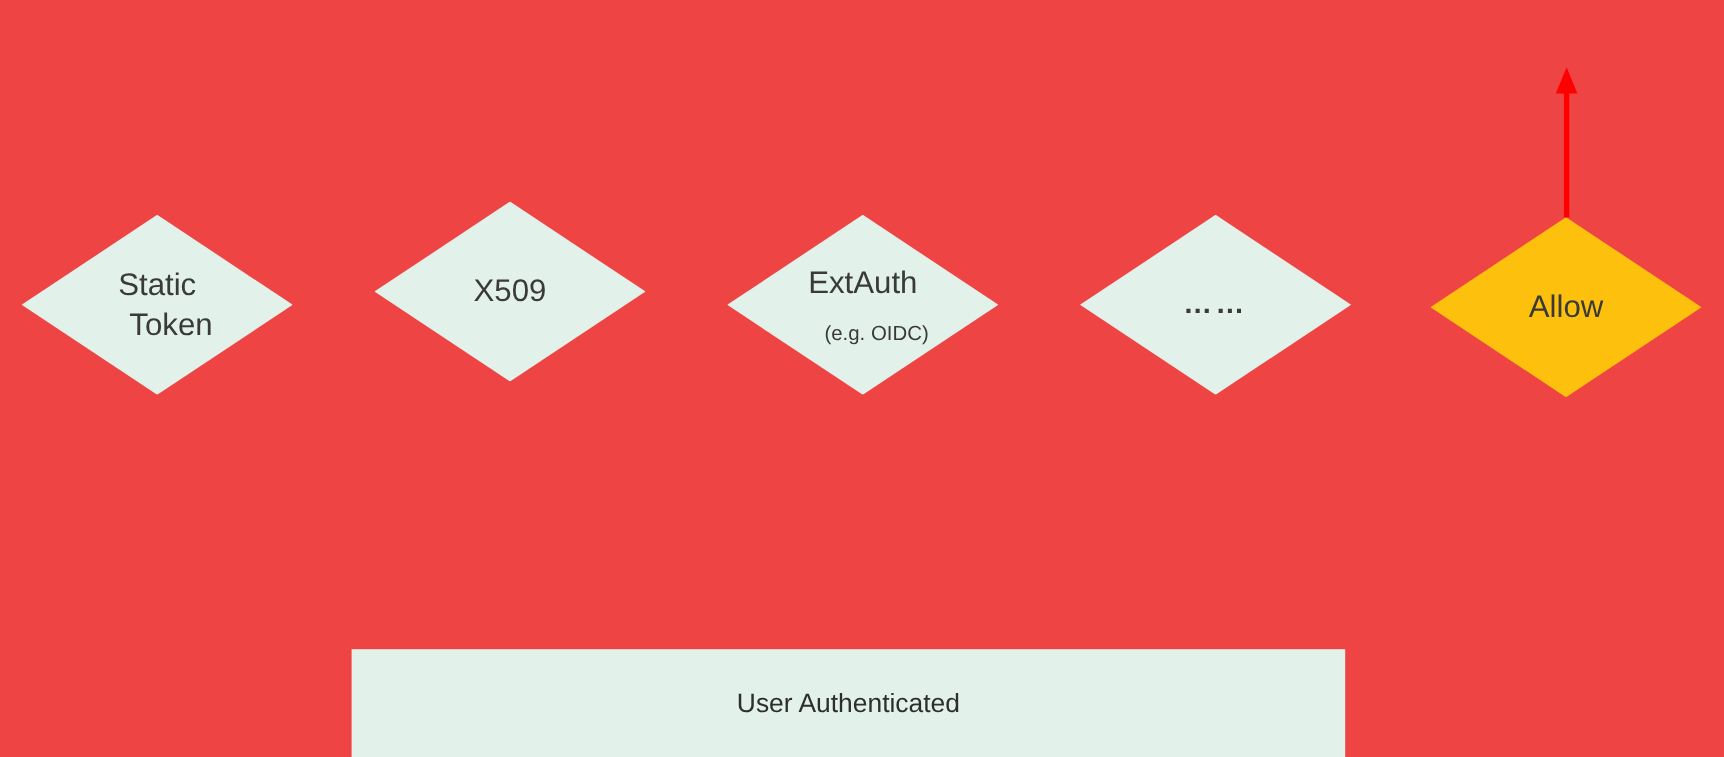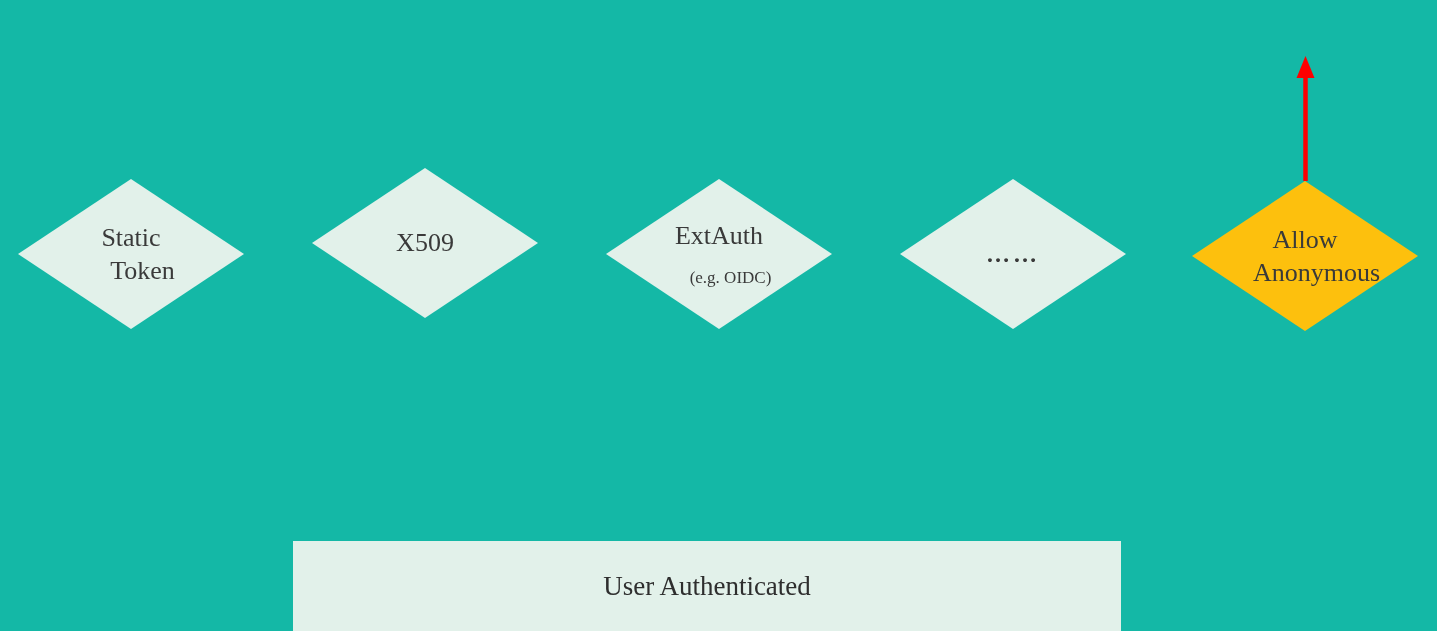--- a/index.html
+++ b/index.html
@@ -4,23 +4,23 @@
 <style>
   html, body {
     margin: 0;
     padding: 0;
     background: #000000;
   }
   .canvas {
     position: relative;
     width: 1437px;
     height: 631px;
-    background: #14b8a6;
+    background: #ef4444;
     overflow: hidden;
-    font-family: Liberation Serif, serif;
+    font-family: Liberation Sans, sans-serif;
   }
   .diamond {
     position: absolute;
     width: 226px;
     height: 150px;
     clip-path: polygon(50% 0%, 100% 50%, 50% 100%, 0% 50%);
     display: flex;
     flex-direction: column;
     align-items: center;
     justify-content: center;
@@ -48,21 +48,21 @@
   .result-box {
     position: absolute;
     left: 293px;
     top: 541px;
     width: 828px;
     height: 90px;
     display: flex;
     align-items: center;
     justify-content: center;
     color: #2e2e2e;
-    font-size: 27px;
+    font-size: 22px;
   }
 </style>
 </head>
 <body>
 
 <div class="canvas">
 
   <div class="diamond d1" style="background-color: rgb(226, 241, 234);">
     <span class="line1">Static</span>
     <span class="line2">Token</span>
@@ -78,21 +78,20 @@
     <span class="line2">(e.g. OIDC)</span>
   </div>
 
   <div class="diamond d4 ellipsis" style="background-color: rgb(226, 241, 234);">
     <span class="line1">……</span>
 
   </div>
 
   <div class="diamond d5" style="background-color: rgb(253, 192, 13);">
     <span class="line1">Allow</span>
-    <span class="line2">Anonymous</span>
   </div>
 
   <svg class="arrow-up" viewBox="0 0 25 131" xmlns="http://www.w3.org/2000/svg">
     <line x1="12.5" y1="24" x2="12.5" y2="129" stroke-width="4.5" stroke="#fe0000"></line>
     <polygon points="12.5,4 3.5,26 21.5,26" fill="#fe0000"></polygon>
   </svg>
 
   <div class="result-box" style="background-color: rgb(226, 241, 234);">
     <span>User Authenticated</span>
   </div>

